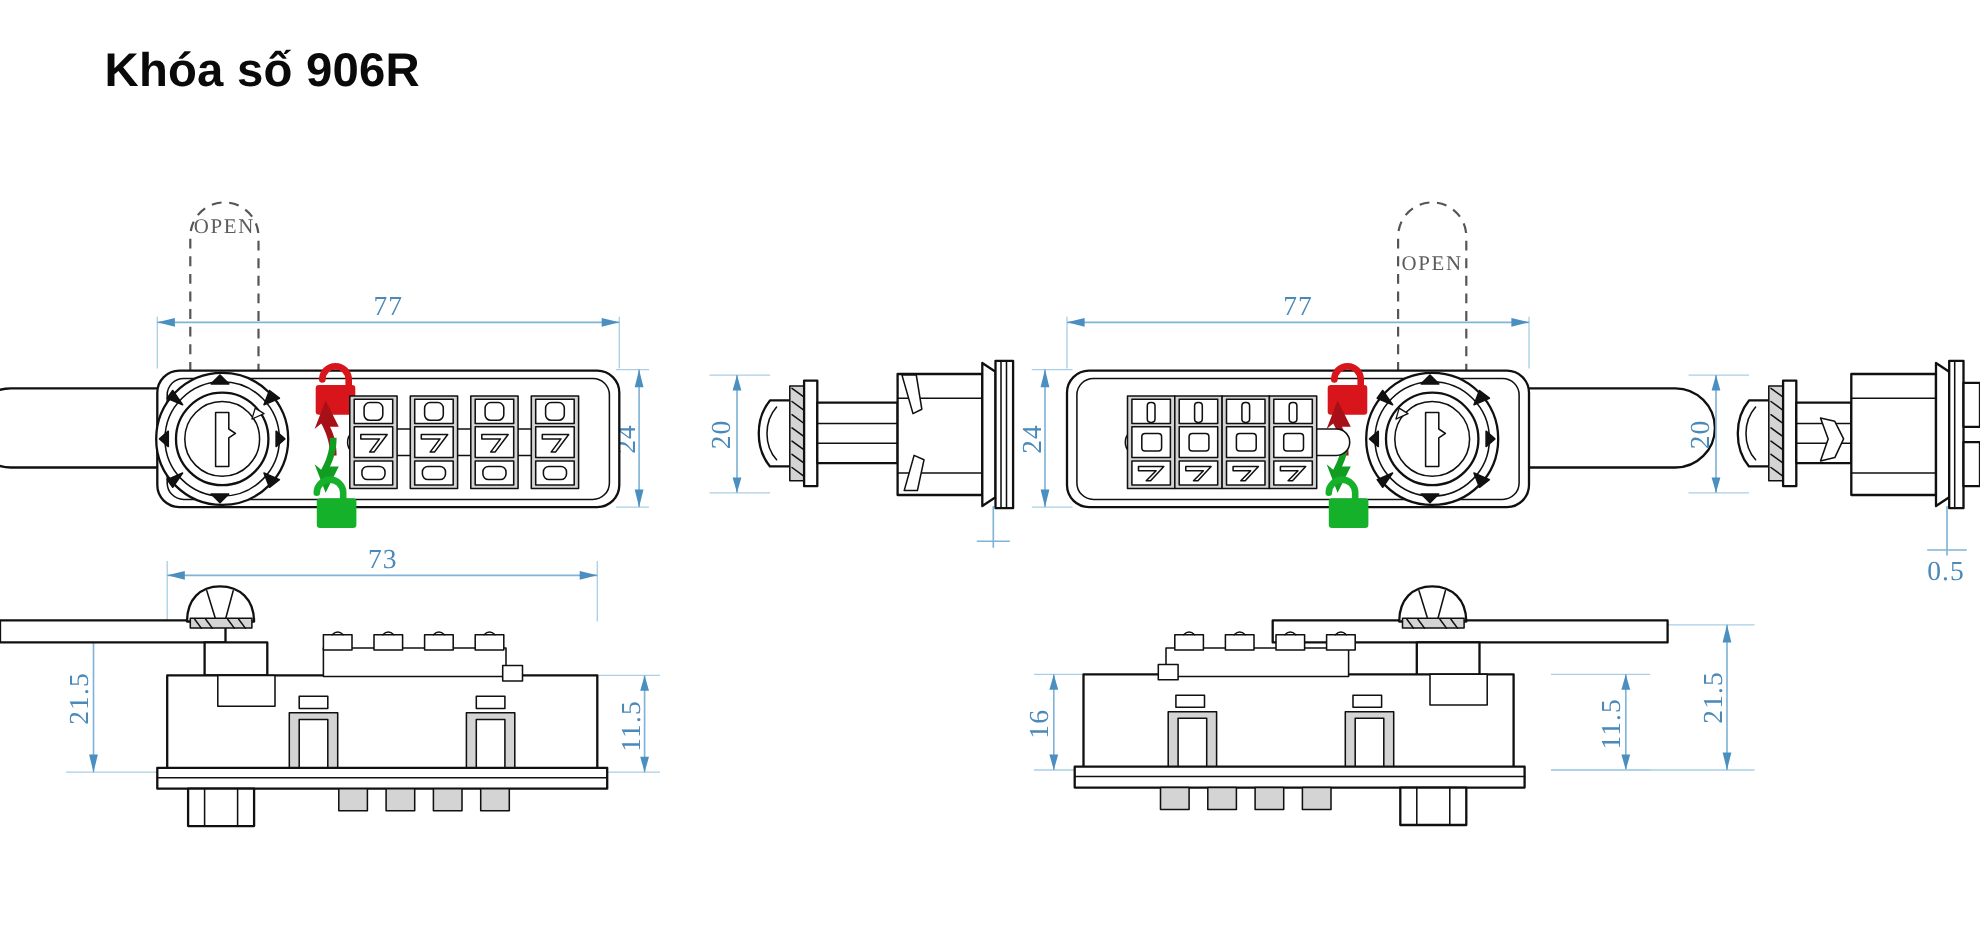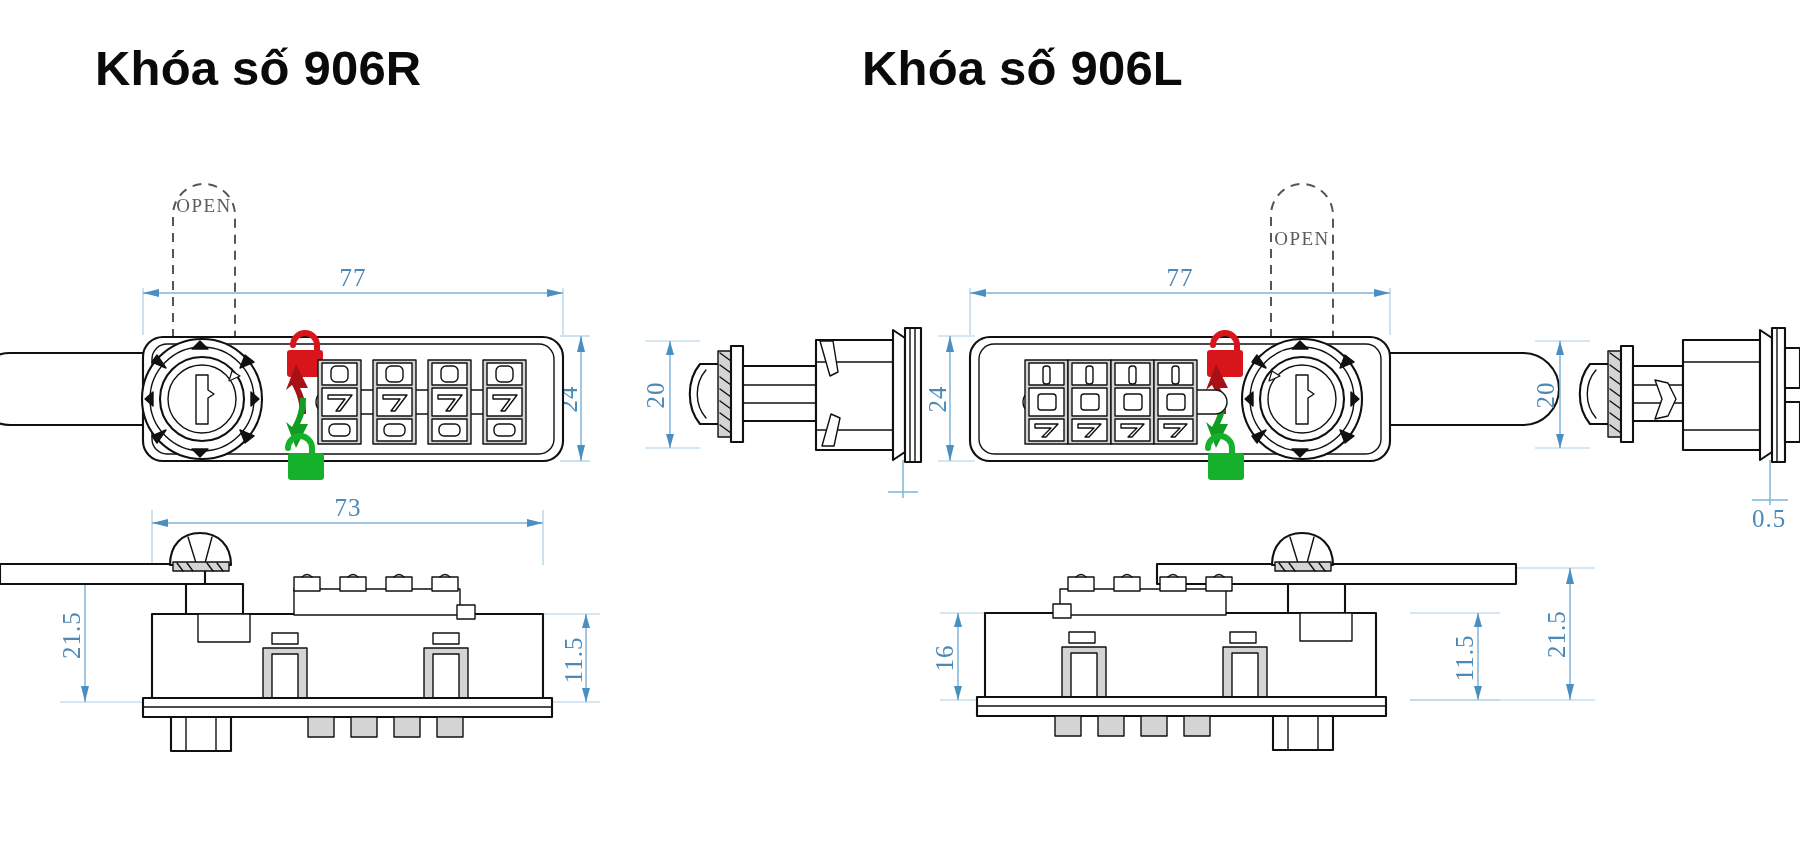--- a/index.html
+++ b/index.html
@@ -11,21 +11,21 @@
     position:relative;
     overflow:hidden;
   }
   .sheet{position:absolute;inset:0;background:#fff;}
 
   
   .title{
     position:absolute;
     font-family:"Liberation Sans", sans-serif;
     font-weight:bold;
-    font-size:49px;
+    font-size:43px;
     letter-spacing:.2px;
     color:#0a0a0a;
     white-space:nowrap;
   }
   #title-906r{left:95px;top:40px;}
   #title-906l{left:862px;top:40px;}
 
   
   svg.layer{position:absolute;left:0;top:0;width:1800px;height:850px;overflow:visible;}
   .ln{stroke:#101010;stroke-width:2.1;fill:none;stroke-linejoin:round;stroke-linecap:round;}
@@ -54,21 +54,20 @@
   .lockgreenstroke{stroke:#16b12a;stroke-width:6;fill:none;stroke-linecap:round;}
   .arrred{fill:#a81018;}
   .arrgrn{fill:#119c22;}
 </style>
 </head>
 <body>
 
 <div class="sheet">
 
   <div class="title" id="title-906r">Khóa số 906R</div>
-  <div class="title" id="title-906l">Khóa số 906L</div>
 
   <svg class="layer">
 
     <g>
       <path class="dash" d="M173,338 L173,215 A31,31 0 0 1 235,215 L235,338"></path>
       <text class="opentxt" x="204" y="212" text-anchor="middle">OPEN</text>
     </g>
 
     <g>
       <line class="dimx" x1="143" y1="288" x2="143" y2="335"></line>

